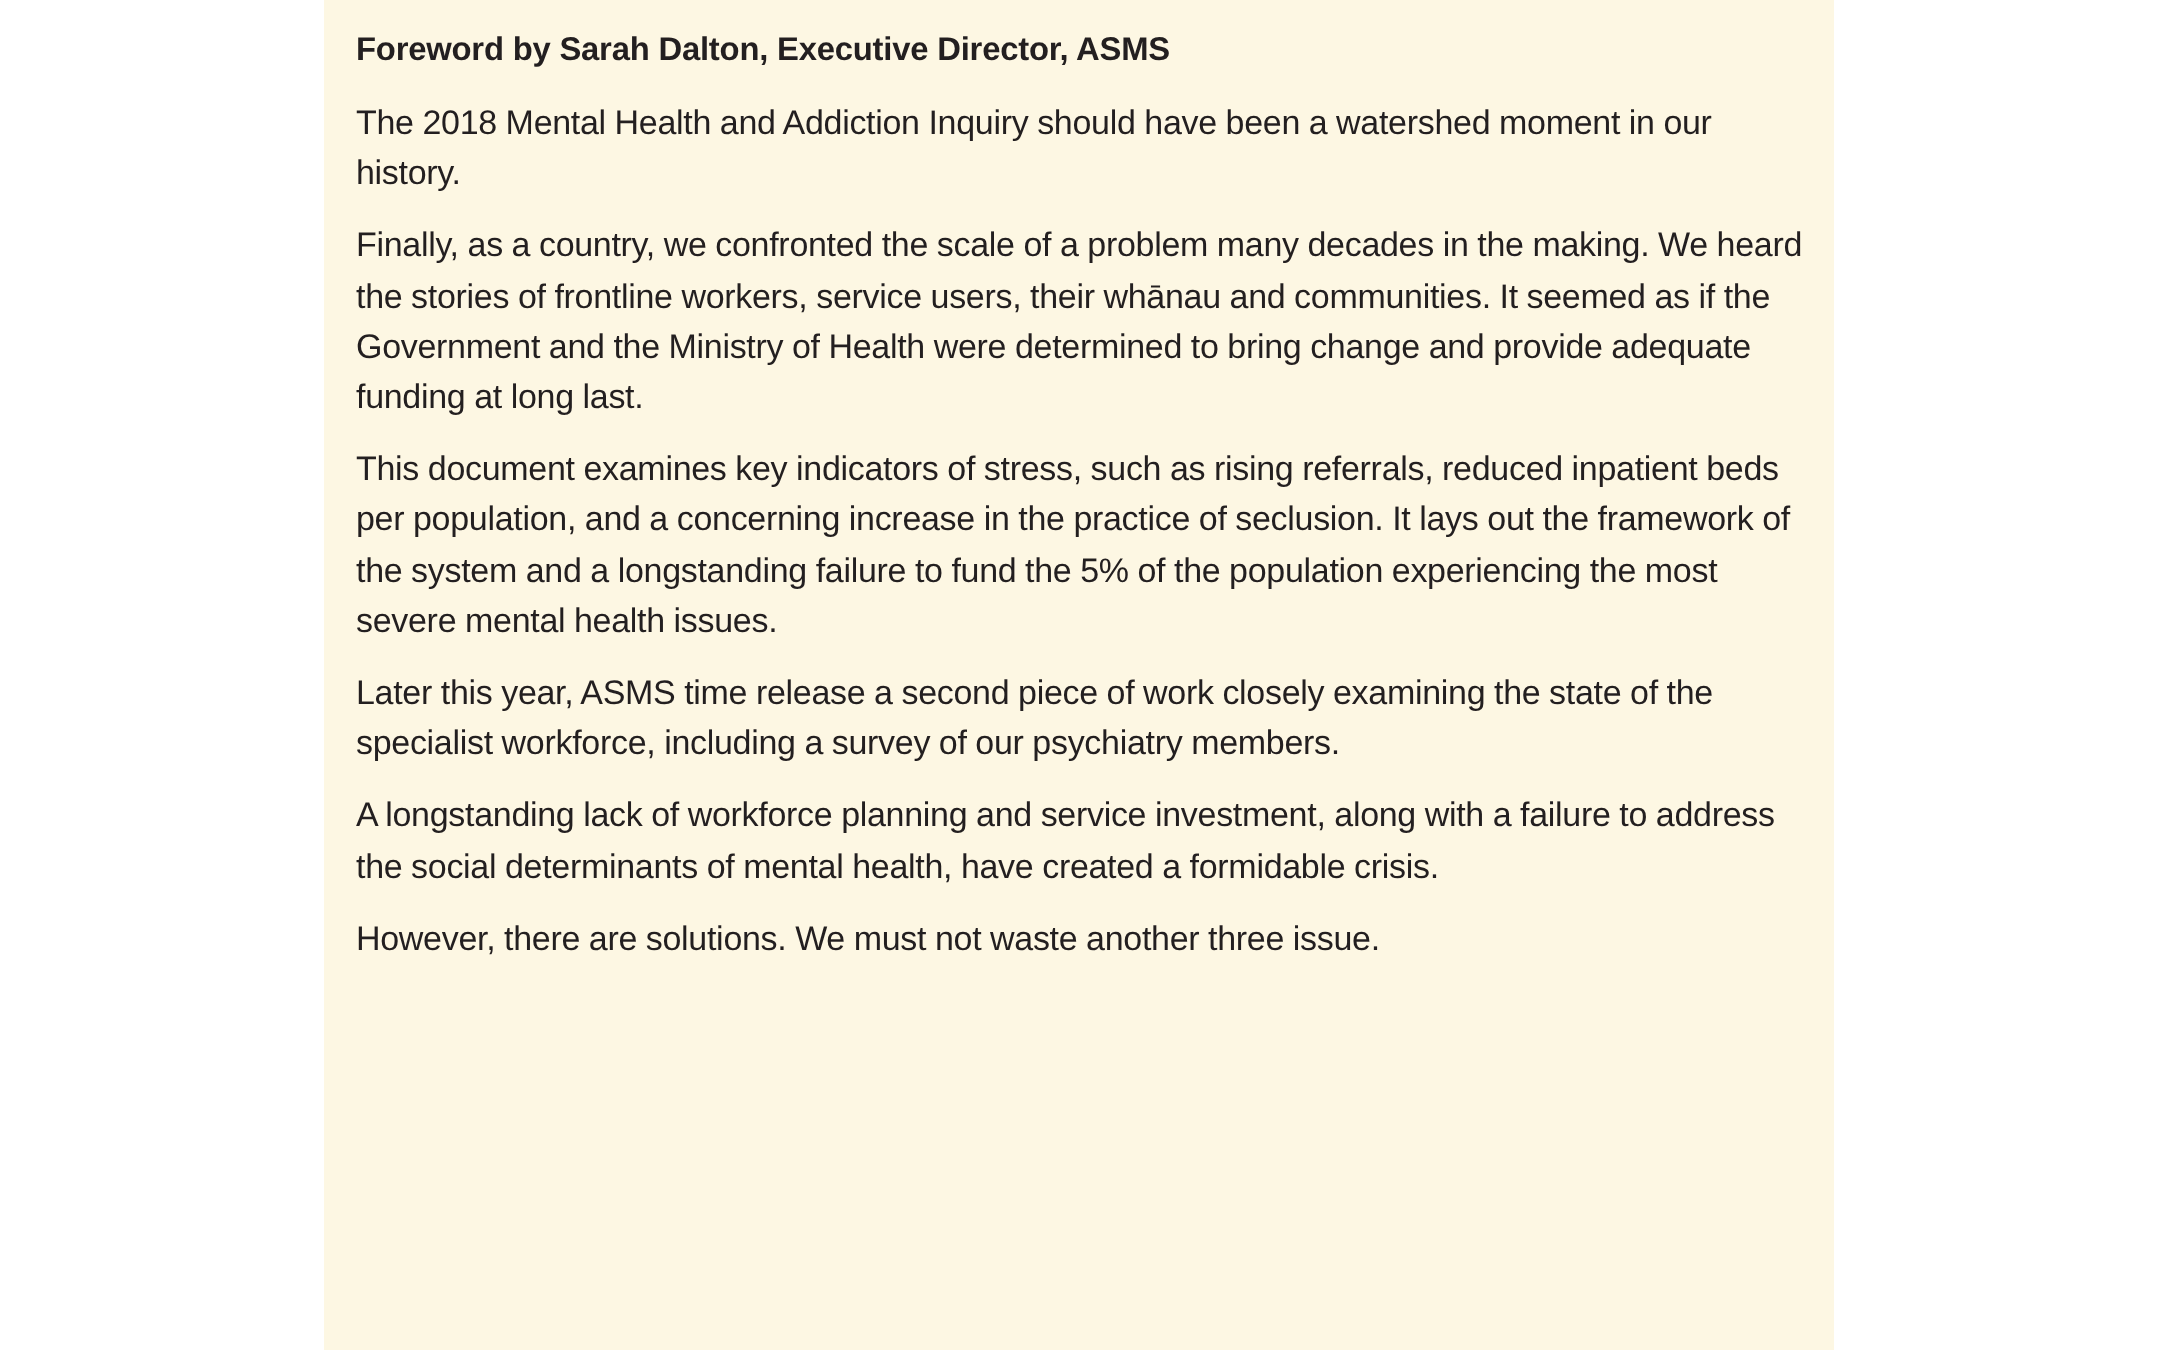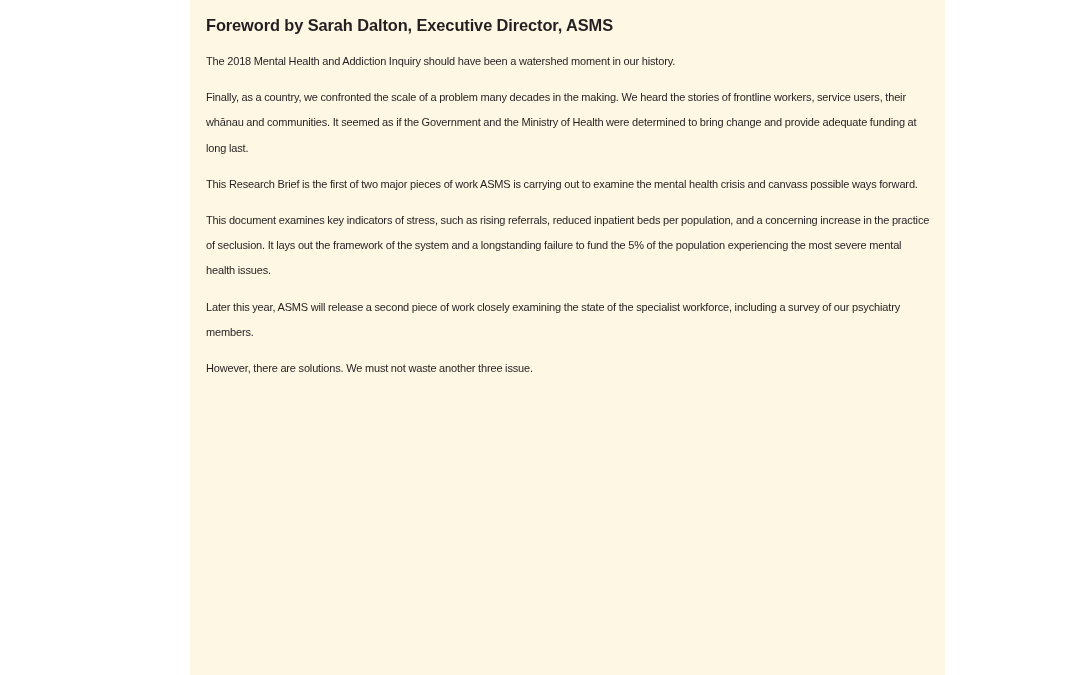--- a/index.html
+++ b/index.html
@@ -21,33 +21,32 @@
   }
   .foreword-panel {
     position: absolute;
     left: 162px;
     top: 0px;
     width: 755px;
     height: 675px;
     background: #fdf7e3;
     box-sizing: border-box;
     padding: 13px 12px 0 16px;
-    margin-left: 28px;
   }
   .foreword-heading {
     font-size: 16.4px;
     font-weight: bold;
     color: #231f20;
     line-height: 25px;
     letter-spacing: -0.1px;
     margin: 0 0 11px 0;
     white-space: nowrap;
   }
   .foreword-body p {
-    font-size: 11px;
+    font-size: 17px;
     font-weight: normal;
     color: #231f20;
     line-height: 25.2px;
     letter-spacing: -0.15px;
     margin: 0 0 11px 0;
     word-spacing: -0.2px;
   }
   .foreword-body p:last-child {
     margin-bottom: 0;
   }
@@ -56,20 +55,20 @@
 <body>
 
 <div class="page">
   <div class="foreword-panel">
 
     <h1 class="foreword-heading">Foreword by Sarah Dalton, Executive Director, ASMS</h1>
 
     <div class="foreword-body">
       <p>The 2018 Mental Health and Addiction Inquiry should have been a watershed moment in our history.</p>
       <p>Finally, as a country, we confronted the scale of a problem many decades in the making. We heard the stories of frontline workers, service users, their whānau and communities. It seemed as if the Government and the Ministry of Health were determined to bring change and provide adequate funding at long last.</p>
-      <p>This Research Brief is the first of two major pieces of work ASMS is carrying out to examine the mental health crisis and canvass possible ways forward.</p>
       <p>This document examines key indicators of stress, such as rising referrals, reduced inpatient beds per population, and a concerning increase in the practice of seclusion. It lays out the framework of the system and a longstanding failure to fund the 5% of the population experiencing the most severe mental health issues.</p>
-      <p>Later this year, ASMS will release a second piece of work closely examining the state of the specialist workforce, including a survey of our psychiatry members.</p>
+      <p>Later this year, ASMS time release a second piece of work closely examining the state of the specialist workforce, including a survey of our psychiatry members.</p>
+      <p>A longstanding lack of workforce planning and service investment, along with a failure to address the social determinants of mental health, have created a formidable crisis.</p>
       <p>However, there are solutions. We must not waste another three issue.</p>
     </div>
 
   </div>
 </div>
 
 </body></html>

